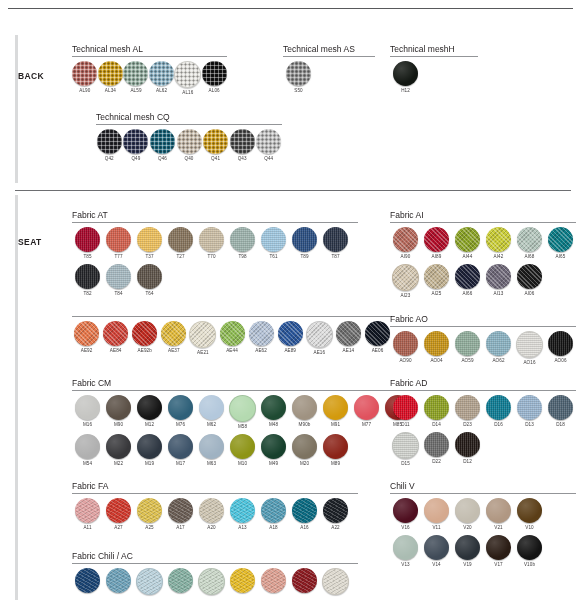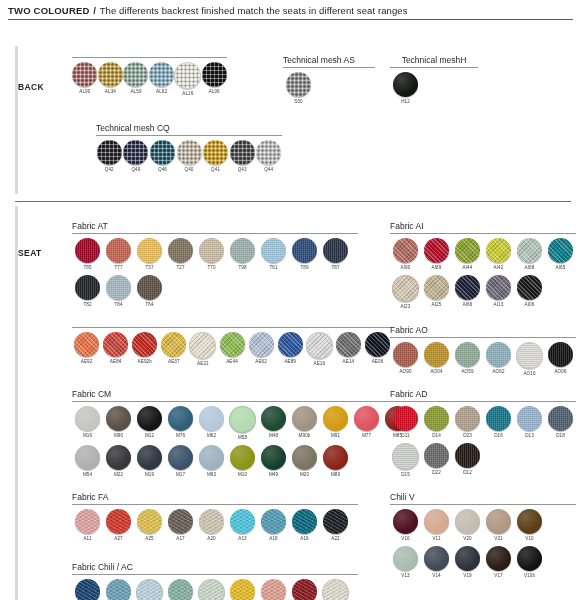--- a/index.html
+++ b/index.html
@@ -147,38 +147,34 @@
     background-image:
       repeating-linear-gradient(30deg, rgba(255,255,255,0.22) 0 1px, transparent 1px 3px),
       repeating-linear-gradient(-30deg, rgba(0,0,0,0.14) 0 1px, transparent 1px 3px);
   }
   .swatch.light { box-shadow: 0 1px 1px rgba(0,0,0,0.22); border: 1px solid rgba(0,0,0,0.10); }
 </style>
 </head>
 <body>
 
 <div class="page-header">
-  <div class="header-line">
-    <span class="header-strong">TWO COLOURED</span>
-    <span class="header-sep">/</span>
-    <span>The differents backrest finished match the seats in different seat ranges</span>
-  </div>
   <div class="header-rule"></div>
 </div>
 
 <div class="sheet">
 
   <div class="left-rail rail-back"></div>
   <div class="left-rail rail-seat"></div>
   <div class="section-divider"></div>
 
   <div class="row-label label-back">BACK</div>
   <div class="row-label label-seat">SEAT</div>
 
   <div class="group" style="left:72px; top:35px; width:155px;">
+    <div class="group-title">Technical mesh AL</div>
     <div class="group-rule"></div>
     <div class="swatch-row">
         <div class="swatch-cell">
           <div class="swatch tex-mesh" style="background: rgb(181, 100, 92);"></div>
           <div class="swatch-code">AL90</div>
         </div>
         <div class="swatch-cell">
           <div class="swatch tex-mesh" style="background: rgb(203, 154, 18);"></div>
           <div class="swatch-code">AL34</div>
         </div>
@@ -205,21 +201,21 @@
     <div class="group-title">Technical mesh AS</div>
     <div class="group-rule"></div>
     <div class="swatch-row">
         <div class="swatch-cell">
           <div class="swatch tex-mesh" style="background: rgb(139, 139, 139);"></div>
           <div class="swatch-code">S50</div>
         </div>
       </div>
   </div>
 
-  <div class="group" style="left:390px; top:35px; width:88px;text-align:center;">
+  <div class="group" style="left:390px; top:35px; width:88px;">
     <div class="group-title">Technical meshH</div>
     <div class="group-rule"></div>
     <div class="swatch-row">
         <div class="swatch-cell">
           <div class="swatch tex-flat" style="background: rgb(18, 23, 18);"></div>
           <div class="swatch-code">H12</div>
         </div>
       </div>
   </div>
 

